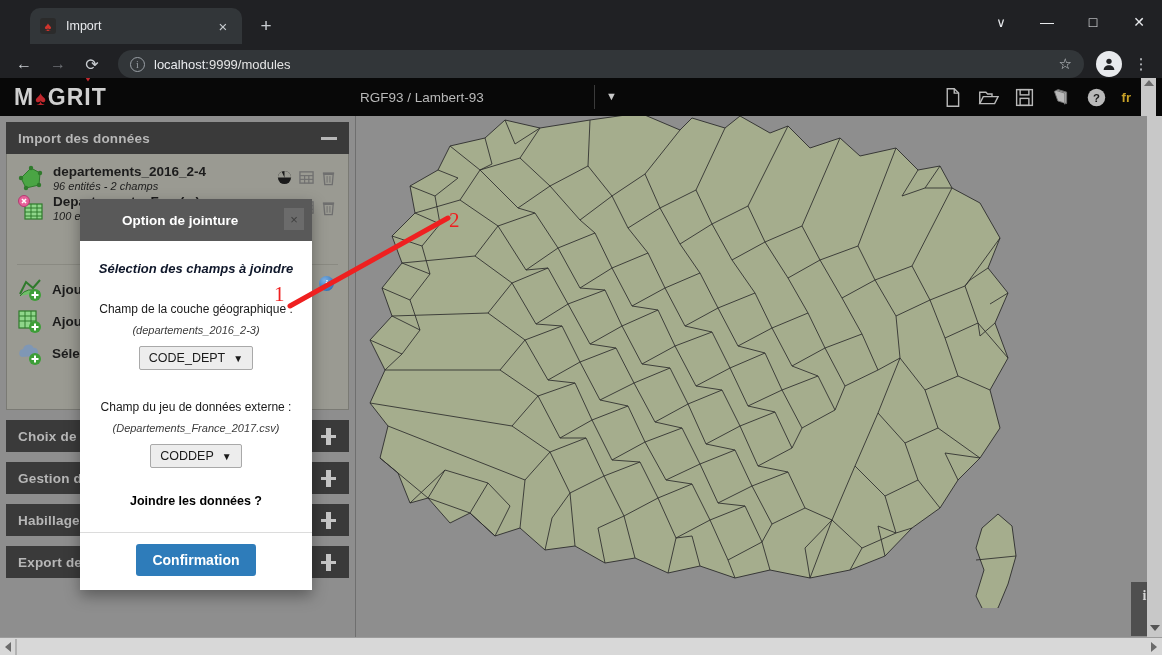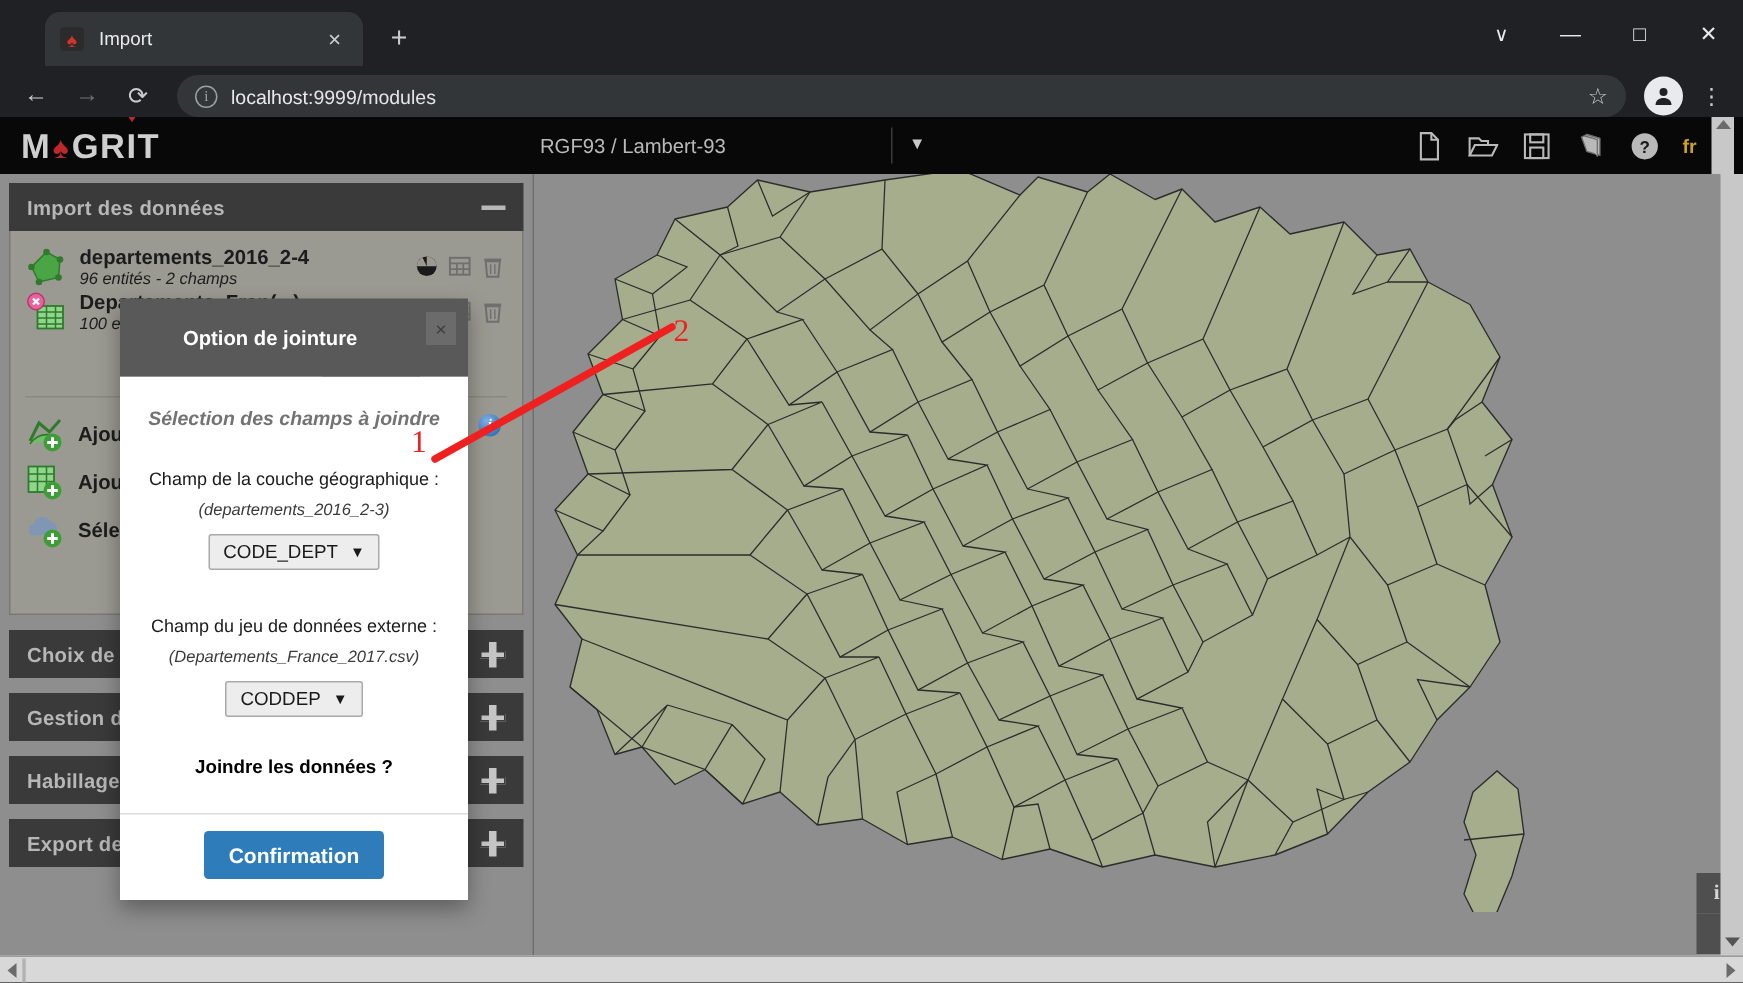--- a/index.html
+++ b/index.html
@@ -177,31 +177,31 @@
   }
   .acc { margin-top:10px; }
 
   
   .modal {
     position:absolute; left:80px; top:83px; width:232px;
     box-shadow: 0 6px 14px rgba(0,0,0,0.35);
     z-index:20;
   }
   .modal-head {
-    height:52px; background:#595959; display:flex; align-items:center;
+    height:42px; background:#595959; display:flex; align-items:center;
     padding:0 10px; position:relative;
   }
   .modal-title { color:#fff; font-size:13.5px; font-weight:bold; margin-left:32px; }
   .modal-close {
     position:absolute; right:8px; top:9px; width:20px; height:22px;
     background:#6b6b6b; color:#3e3e3e; font-size:13px;
     display:flex; align-items:center; justify-content:center; cursor:pointer;
   }
   .modal-body { background:#fff; padding:20px 16px 12px 16px; text-align:center; }
-  .modal-subtitle { font-size:13px; font-style:italic; font-weight:bold; color:#737373; margin-bottom:26px; }
+  .modal-subtitle { font-size:13px; font-style:italic; font-weight:bold; color:#0f172a; margin-bottom:26px; }
   .field-label { font-size:12px; color:#1a1a1a; margin-bottom:8px; }
   .field-sub { font-size:11px; font-style:italic; color:#3b3b3b; margin-bottom:10px; }
   .sel {
     display:inline-flex; align-items:center; gap:8px;
     background:#ededed; border:1px solid #a9a9a9; border-radius:2px;
     padding:4px 9px; font-size:12.5px; color:#1a1a1a; cursor:pointer;
   }
   .sel .caret { font-size:10px; font-weight:bold; }
   .gap-lg { height:30px; }
   .ask { font-size:12.5px; font-weight:bold; color:#000000; margin-top:26px; margin-bottom:12px; }

